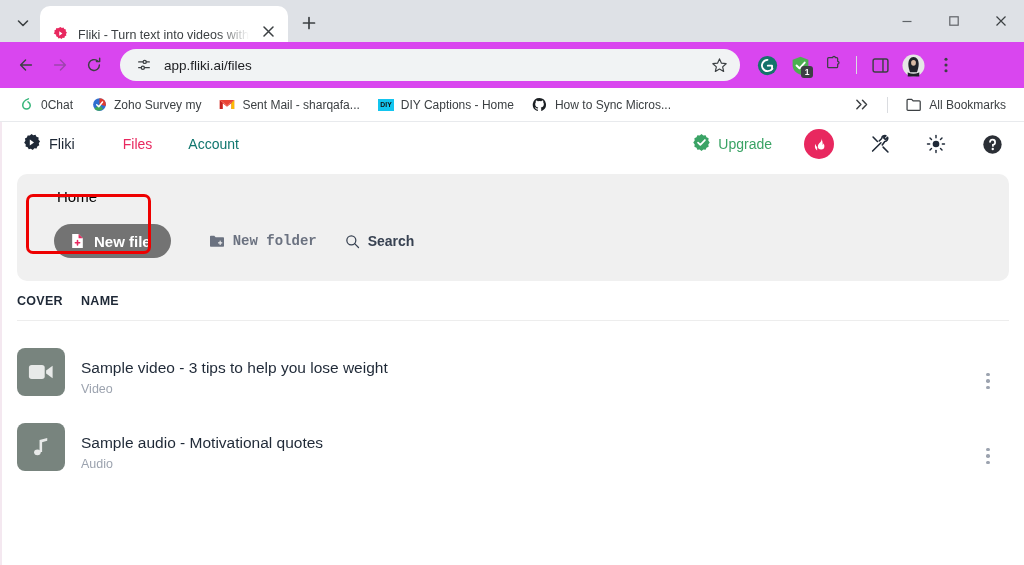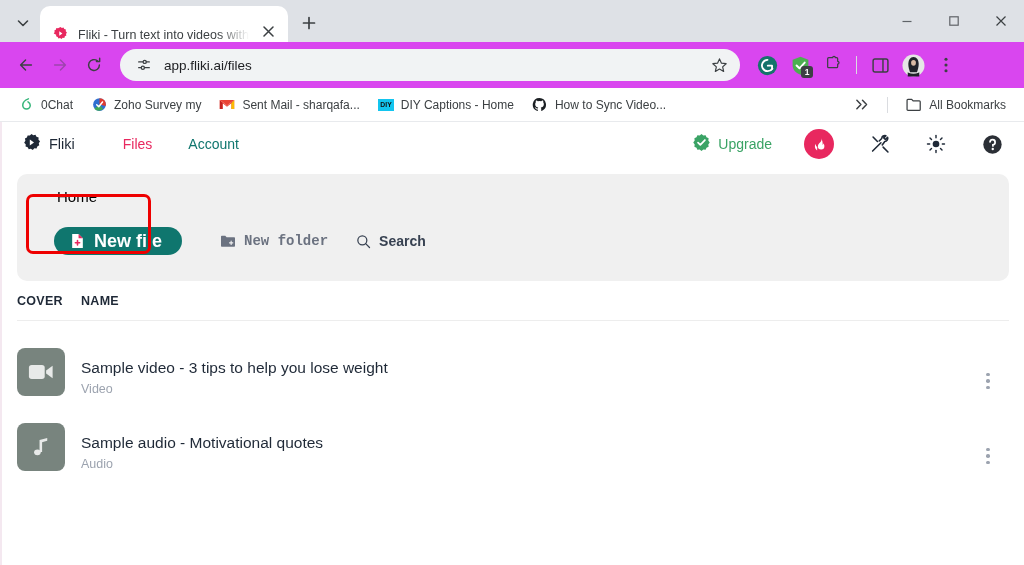--- a/index.html
+++ b/index.html
@@ -364,27 +364,27 @@
 
   .actions-row {
     display: flex;
     align-items: center;
     padding-left: 24px;
     gap: 0;
     position: relative;
   }
 
   .btn-newfile {
-    background: #0f766e;
+    background: #737373;
     color: #ffffff;
     border: none;
     border-radius: 30px;
-    height: 28px;
+    height: 34px;
     padding: 0 20px 0 16px;
-    font-size: 18px;
+    font-size: 15px;
     font-weight: bold;
     font-family: "Liberation Sans", sans-serif;
     display: flex;
     align-items: center;
     gap: 9px;
     cursor: pointer;
     margin-left: 13px;
   }
 
   .btn-plain {
@@ -675,21 +675,21 @@
       </span>
       <span class="bm-label">DIY Captions - Home</span>
     </div>
 
     <div class="bm-item">
       <span class="bm-icon">
         <svg width="15" height="15" viewBox="0 0 20 20">
           <path fill="#1b1f23" d="M10 1.2a9 9 0 0 0-2.85 17.53c.45.08.62-.2.62-.43v-1.7c-2.5.55-3.03-1.2-3.03-1.2-.41-1.04-1-1.32-1-1.32-.82-.56.06-.55.06-.55.9.06 1.38.93 1.38.93.8 1.38 2.1.98 2.62.75.08-.58.32-.98.57-1.2-2-.23-4.1-1-4.1-4.45 0-.98.35-1.79.93-2.42-.1-.23-.4-1.15.09-2.4 0 0 .75-.24 2.48.93a8.6 8.6 0 0 1 4.52 0c1.72-1.17 2.47-.93 2.47-.93.5 1.25.19 2.17.1 2.4.57.63.92 1.44.92 2.42 0 3.46-2.1 4.22-4.11 4.44.33.28.61.83.61 1.67v2.48c0 .24.17.52.63.43A9 9 0 0 0 10 1.2z"></path>
         </svg>
       </span>
-      <span class="bm-label">How to Sync Video...</span>
+      <span class="bm-label">How to Sync Micros...</span>
     </div>
 
     <div class="bm-spacer"></div>
 
     <div class="bm-overflow">
       <svg width="15" height="15" viewBox="0 0 16 16">
         <path d="M2 3.5 L6.3 8 L2 12.5 M8 3.5 L12.3 8 L8 12.5" stroke="#3c4043" stroke-width="1.6" fill="none" stroke-linecap="round" stroke-linejoin="round"></path>
       </svg>
     </div>
 

